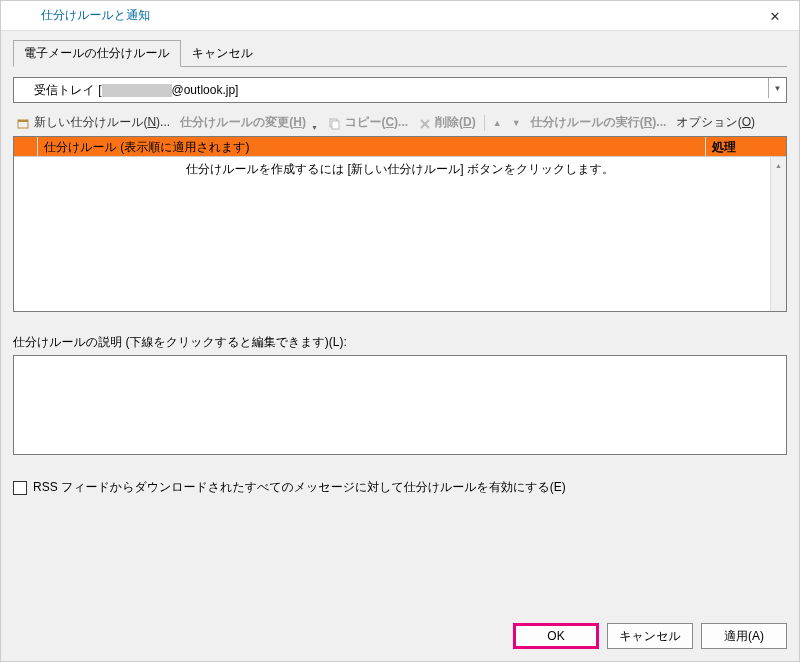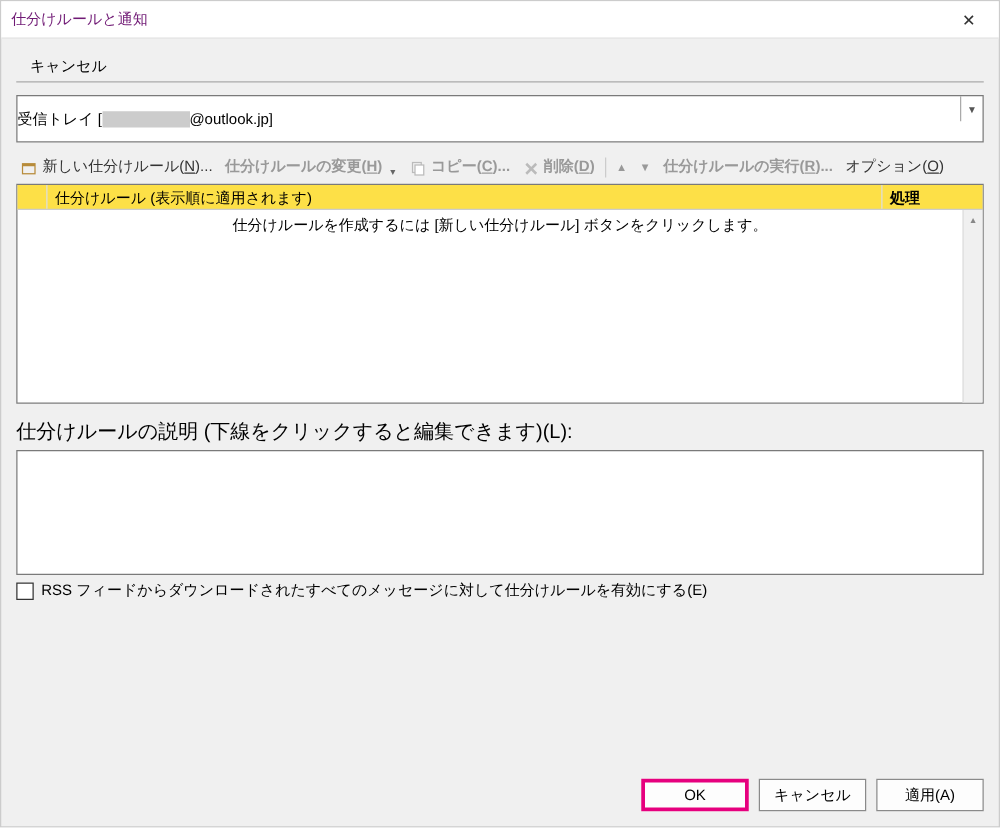--- a/index.html
+++ b/index.html
@@ -23,21 +23,22 @@
       height: 30px;
       background: #fff;
       border-bottom: 1px solid #e0e0e0;
       display: flex;
       align-items: center;
       padding: 0 8px;
       position: relative;
     }
     .title-text {
       font-size: 12px;
-      color: #701a75;
+      color: #0369a1;
+      margin-left: 32px;
     }
     .close-btn {
       position: absolute;
       right: 4px;
       top: 2px;
       width: 40px;
       height: 26px;
       display: flex;
       align-items: center;
       justify-content: center;
@@ -75,24 +76,24 @@
       display: flex;
       align-items: center;
       margin-bottom: 8px;
       gap: 6px;
     }
     .folder-label { font-size: 12px; }
     .folder-dropdown {
       flex: 1;
       border: 1px solid #7a7a7a;
       background: #fff;
-      height: 38px;
-      display: flex;
-      align-items: center;
-      padding: 0 0;
+      height: 26px;
+      display: flex;
+      align-items: center;
+      padding: 0 20px;
       position: relative;
     }
     .folder-dropdown-text { font-size: 12px; }
     .redacted {
       display: inline-block;
       background: #ccc;
       width: 70px;
       height: 13px;
       vertical-align: middle;
     }
@@ -142,21 +143,21 @@
     .rules-list {
       border: 1px solid #7a7a7a;
       background: #fff;
       height: 176px;
       display: flex;
       flex-direction: column;
       position: relative;
     }
     .list-header {
       display: flex;
-      background: #fde047;
+      background: #f97316;
       border-bottom: 1px solid #ccc;
       height: 20px;
       font-size: 12px;
     }
     .col-check {
       width: 24px;
       border-right: 1px solid #ddd;
     }
     .col-rule {
       flex: 1;
@@ -185,31 +186,31 @@
     }
     .scroll-up, .scroll-down {
       height: 16px;
       display: flex;
       align-items: center;
       justify-content: center;
       font-size: 7px;
       color: #888;
     }
     .desc-label {
-      margin-top: 12px;
+      margin-top: 22px;
       margin-bottom: 4px;
-      font-size: 16px;
+      font-size: 12px;
     }
     .desc-box {
       border: 1px solid #7a7a7a;
       background: #fff;
       height: 100px;
     }
     .rss-row {
-      margin-top: 4px;
+      margin-top: 24px;
       display: flex;
       align-items: center;
       gap: 6px;
     }
     .checkbox {
       width: 14px;
       height: 14px;
       border: 1px solid #333;
       background: #fff;
     }
@@ -244,20 +245,23 @@
   <div class="title-bar">
     <span class="title-text">仕分けルールと通知</span>
     <div class="close-btn">
       <span>✕</span>
     </div>
   </div>
 
   <div class="content">
 
     <div class="tabs">
+      <div class="tab active">
+        <span>電子メールの仕分けルール</span>
+      </div>
       <div class="tab">
         <span>キャンセル</span>
       </div>
     </div>
 
     <div class="folder-row">
       <div class="folder-dropdown">
         <span class="folder-dropdown-text">
           <span>受信トレイ [</span><span class="redacted"></span><span>@outlook.jp]</span>
         </span>

